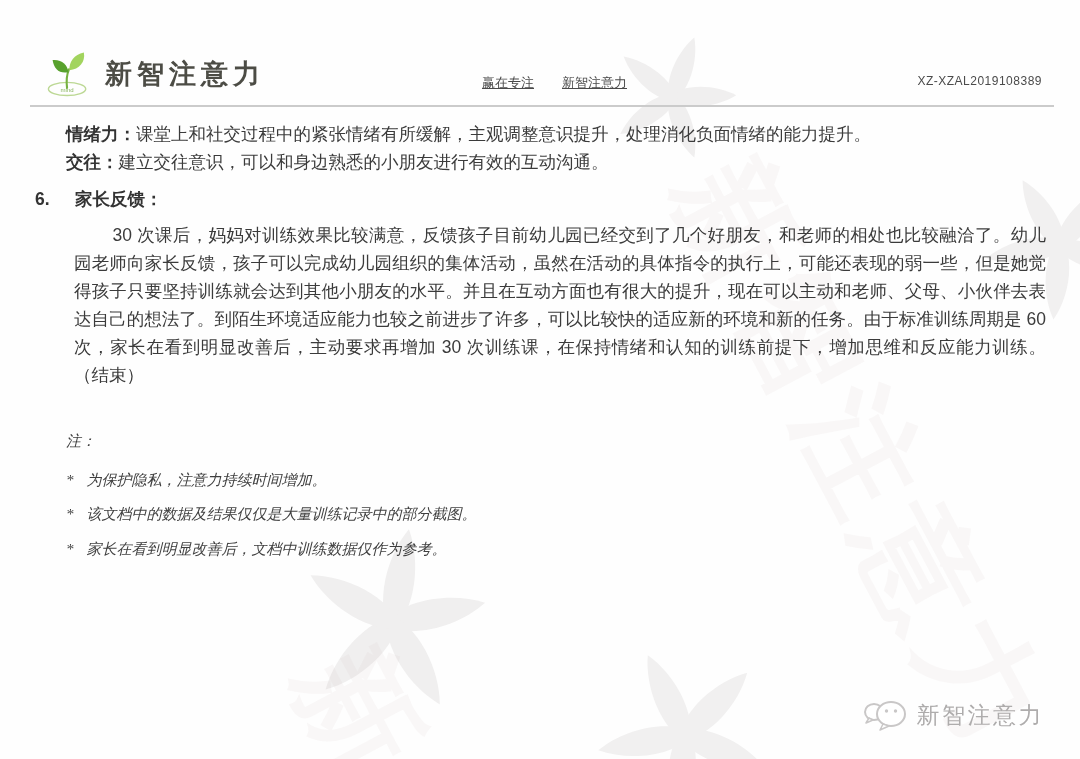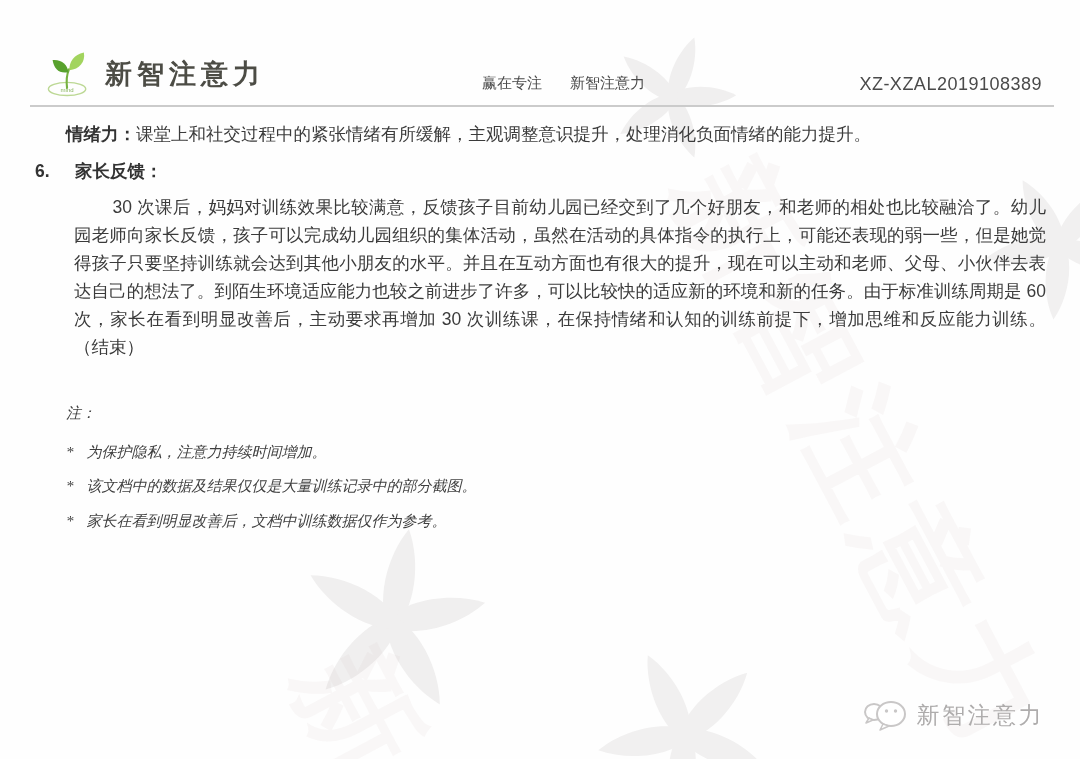--- a/index.html
+++ b/index.html
@@ -10,22 +10,22 @@
   
   .wm { position:absolute; pointer-events:none; }
   .wm-text {
     position:absolute; font-size:120px; font-weight:bold; color:rgba(205,185,185,0.10);
     white-space:nowrap; transform-origin:left top; pointer-events:none; letter-spacing:10px;
   }
   
   .header { position:relative; height:107px; }
   .logo { position:absolute; left:40px; top:44px; display:flex; align-items:center; gap:9px; }
   .brand-name { font-size:27px; font-weight:bold; color:#4c4c45; letter-spacing:5px; }
-  .slogan { position:absolute; left:482px; top:74px; font-size:15px; color:#4a4a4a; display:flex; gap:28px; }
-  .doc-id { position:absolute; right:38px; top:74px; font-size:18px; color:#4a4a4a; letter-spacing:0.5px; }
+  .slogan { position:absolute; left:482px; top:74px; font-size:13px; color:#4a4a4a; display:flex; gap:28px;text-decoration:underline; }
+  .doc-id { position:absolute; right:38px; top:74px; font-size:12px; color:#4a4a4a; letter-spacing:0.5px; }
   .divider { position:absolute; left:30px; right:26px; top:105px; border-top:2px solid #cbcbcb; }
   
   .content {
     position:relative; padding:13px 26px 0 66px;
     font-size:17.5px; line-height:28px; text-align:justify; color:#3b3b3b;
   }
   .ability { margin:0; }
   .ability b { font-weight:700; color:#333; }
   .section-heading { display:flex; margin:9px 0 1px -31px; font-weight:700; font-size:17.5px; color:#333; }
   .section-number { width:40px; }
@@ -102,20 +102,21 @@
     <div class="slogan">
       <span>赢在专注</span>
       <span>新智注意力</span>
     </div>
     <div class="doc-id">XZ-XZAL2019108389</div>
     <div class="divider"></div>
   </div>
 
   <div class="content">
     <p class="ability"><b>情绪力：</b><span>课堂上和社交过程中的紧张情绪有所缓解，主观调整意识提升，处理消化负面情绪的能力提升。</span></p>
+    <p class="ability"><b>交往：</b><span>建立交往意识，可以和身边熟悉的小朋友进行有效的互动沟通。</span></p>
 
     <div class="section-heading">
       <span class="section-number">6.</span>
       <span>家长反馈：</span>
     </div>
     <p class="feedback">30 次课后，妈妈对训练效果比较满意，反馈孩子目前幼儿园已经交到了几个好朋友，和老师的相处也比较融洽了。幼儿园老师向家长反馈，孩子可以完成幼儿园组织的集体活动，虽然在活动的具体指令的执行上，可能还表现的弱一些，但是她觉得孩子只要坚持训练就会达到其他小朋友的水平。并且在互动方面也有很大的提升，现在可以主动和老师、父母、小伙伴去表达自己的想法了。到陌生环境适应能力也较之前进步了许多，可以比较快的适应新的环境和新的任务。由于标准训练周期是 60 次，家长在看到明显改善后，主动要求再增加 30 次训练课，在保持情绪和认知的训练前提下，增加思维和反应能力训练。（结束）</p>
 
     <div class="notes">
       <div class="notes-title">注：</div>
       <div class="note-item">

